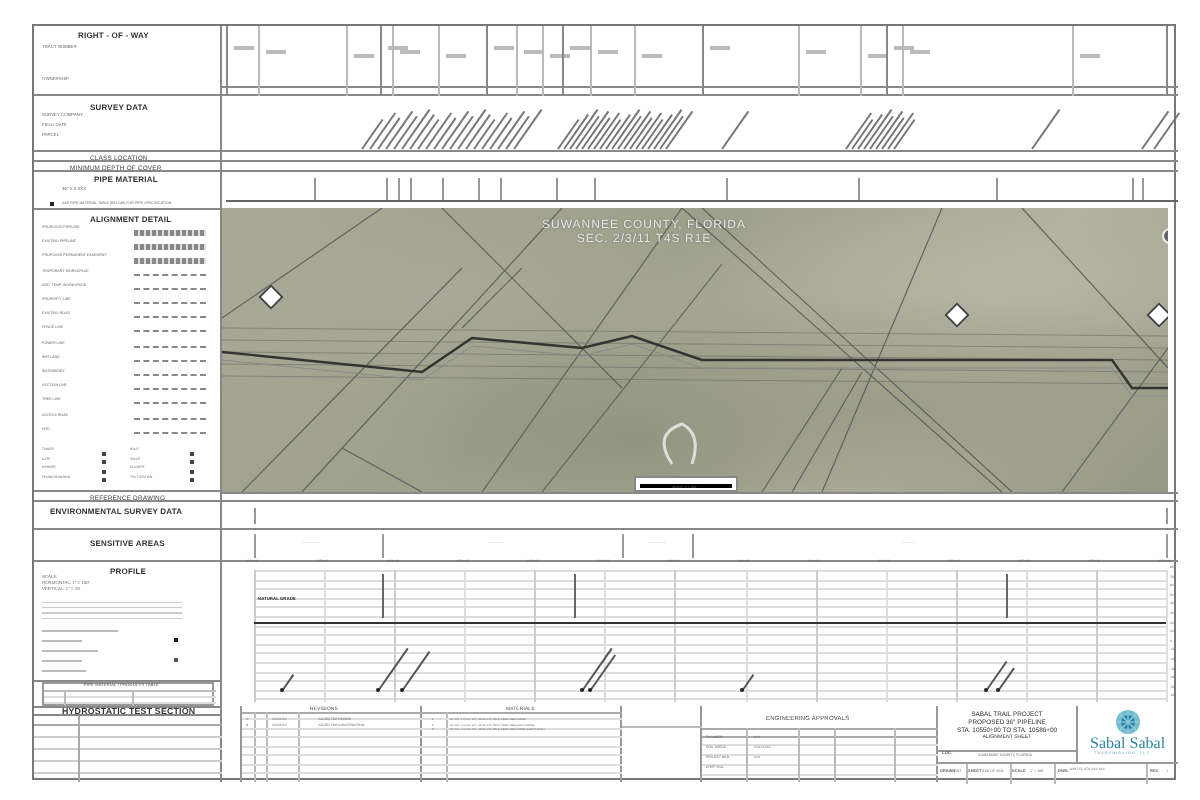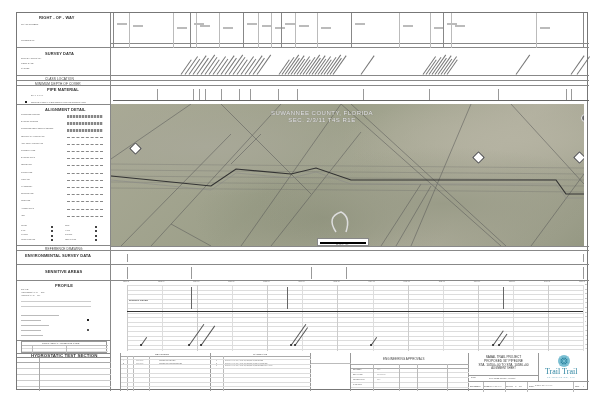--- a/index.html
+++ b/index.html
@@ -549,21 +549,21 @@
       <svg width="14" height="14" viewBox="0 0 14 14" style="position:absolute;left:18px;top:1px">
         <circle cx="7" cy="7" r="6" fill="#5fb0c8" opacity="0.85"></circle>
         <circle cx="7" cy="7" r="3.5" fill="#2f86a2"></circle>
         <g stroke="#8fd0e0" stroke-width="0.6">
             <line x1="7" y1="1" x2="7" y2="13"></line>
             <line x1="1" y1="7" x2="13" y2="7"></line>
             <line x1="2.5" y1="2.5" x2="11.5" y2="11.5"></line>
             <line x1="11.5" y1="2.5" x2="2.5" y2="11.5"></line>
           </g>
       </svg>
-      <div style="position:absolute;left:6px;top:14px;font-family:'Liberation Serif',serif;font-size:8px;color:#2f86a2;white-space:nowrap">Trail Trail</div>
+      <div style="position:absolute;left:6px;top:14px;font-family:'Liberation Serif',serif;font-size:8px;color:#2f86a2;white-space:nowrap">Sabal Sabal</div>
       <div style="position:absolute;left:8px;top:23px;font-size:1.8px;color:#5fa0b8;letter-spacing:.6px;white-space:nowrap">TRANSMISSION, LLC</div>
     </div>
 
     <div class="abs" style="left:0;top:28px;width:120px;height:10px;border-top:1px solid #999">
       <div class="tiny" style="left:1px;top:3px;font-weight:bold;font-size:2px">DRAWN</div>
       <div class="tiny" style="left:8px;top:3px;font-size:1.8px">SNT</div>
       <div class="vl" style="left:14px;top:0;height:10px;border-color:#bbb"></div>
       <div class="tiny" style="left:15px;top:3px;font-weight:bold;font-size:2px">SHEET</div>
       <div class="tiny" style="left:22px;top:3px;font-size:1.8px">XXX OF XXX</div>
       <div class="vl" style="left:36px;top:0;height:10px;border-color:#bbb"></div>

